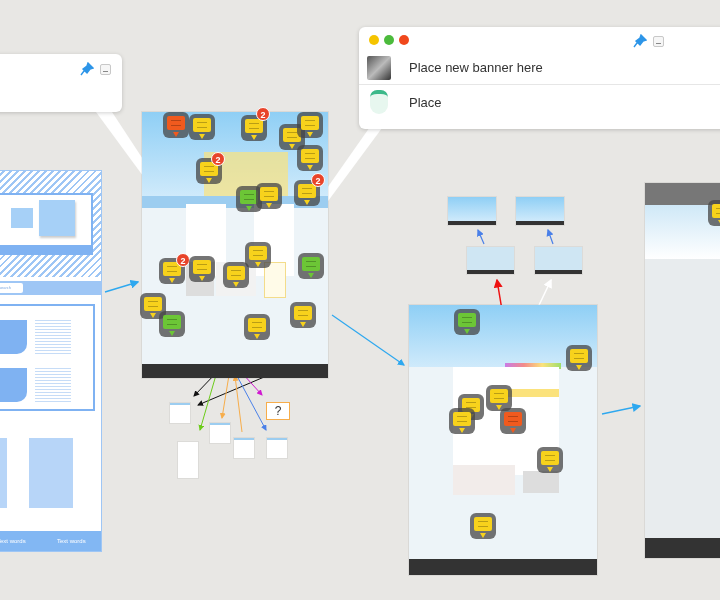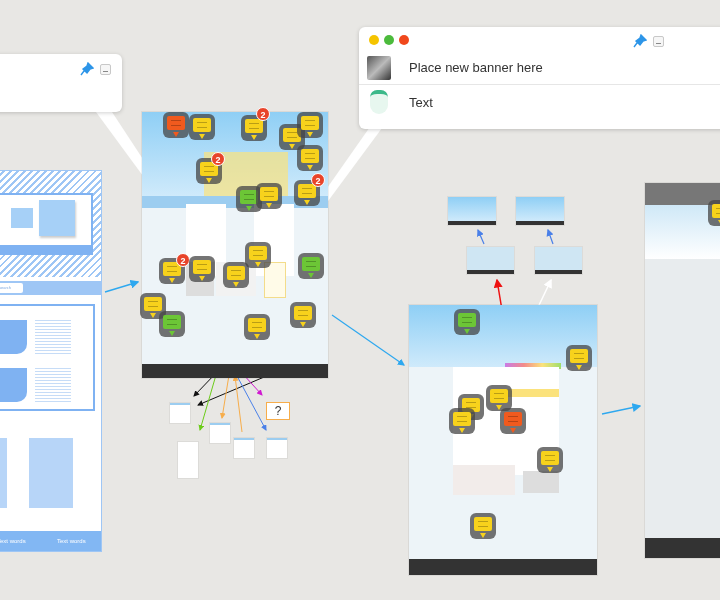--- a/index.html
+++ b/index.html
@@ -254,15 +254,15 @@
   <svg class="pin" style="left:274px;top:7px;" viewBox="0 0 14 14">
       <path d="M8 1 L13 6 L10 7 L7 11 L3 7 L7 4 Z M4 9 L1 13" fill="#2d95e8" stroke="#2d95e8" stroke-width="1.4"></path>
     </svg>
   <div class="minbtn" style="left:294px;top:9px;"></div>
   <div class="comment-row" style="top:24px;border-bottom:1px solid #e6e6e6;">
     <div class="avatar" style="background:linear-gradient(135deg,#555,#bbb,#333);"></div>
     <span class="text">Place new banner here</span>
   </div>
   <div class="comment-row" style="top:58px;">
     <div class="avatar" style="background:#e7f7ef;border-top:4px solid #3cb98a;border-radius:8px 8px 10px 10px;width:18px;margin-left:11px;"></div>
-    <span class="text" style="margin-left:21px;">Text</span>
+    <span class="text" style="margin-left:21px;">Place</span>
   </div>
 </div>
 
 </body></html>

